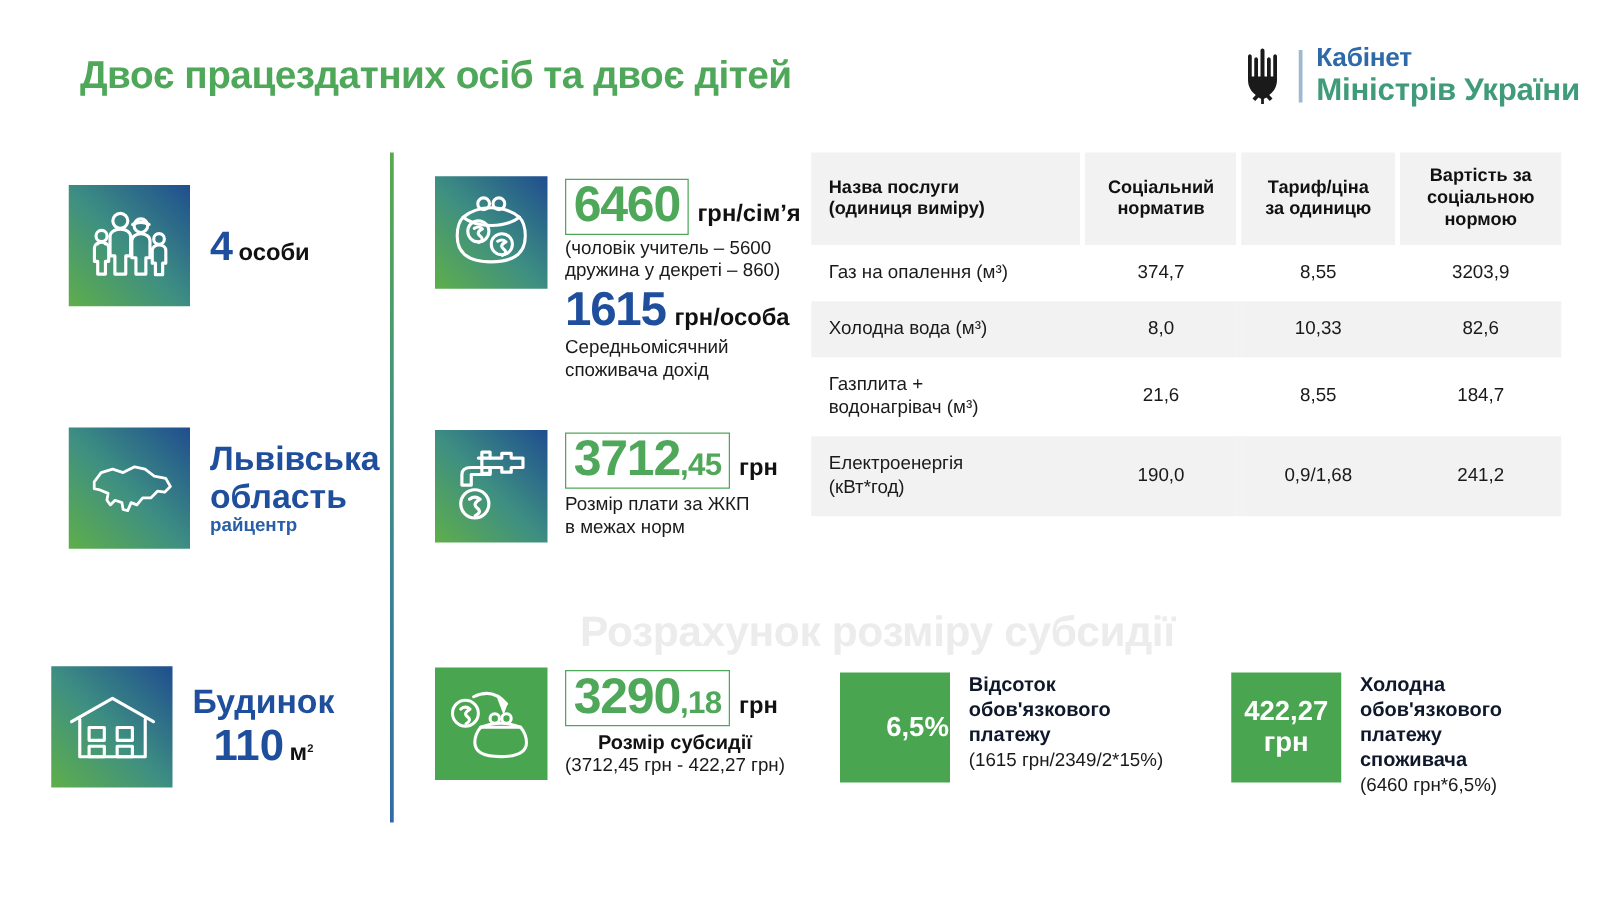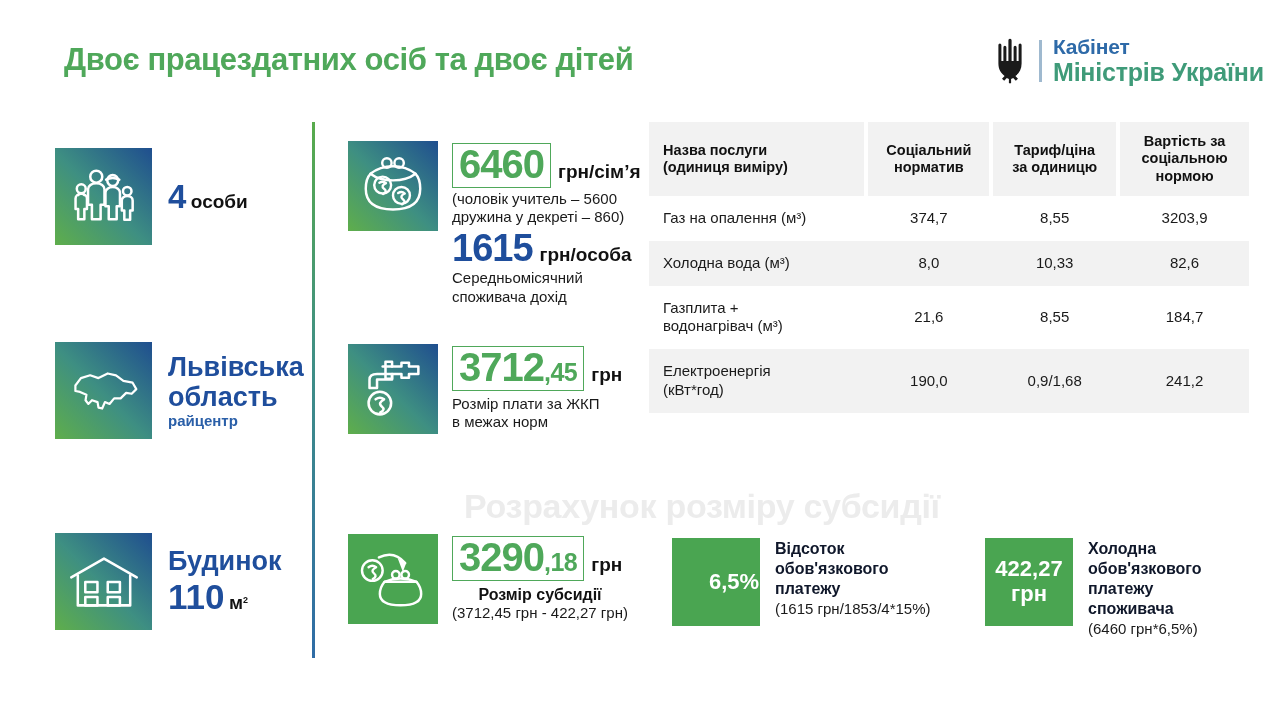--- a/index.html
+++ b/index.html
@@ -155,21 +155,21 @@
         <path d="M8 24 l6 -8 l10 -3 l9 3 l10 -5 l9 2 l8 6 l10 2 l4 7 l-5 5 l-6 -1 l-6 6 l-7 0 l-5 6 l-5 -2 l-3 7 l-4 -1 l-1 -6 l-6 -2 l-4 4 l-3 -4 l1 -6 l-7 -3 l-5 -1 z" fill="none" stroke="#ffffff" stroke-width="2.4" stroke-linejoin="round"></path>
       </svg>
     </span>
     <span class="ltext">
       <div class="l-big">Львівська</div>
       <div class="l-big">область</div>
       <div class="l-sub">райцентр</div>
     </span>
   </div>
 
-  <div class="lblock" style="left:38px; top:533px;">
+  <div class="lblock" style="left:24px; top:533px;text-align:center;">
     <span class="tile grad" style="width:97px;height:97px;">
       <svg viewBox="0 0 76 62" width="72" height="58">
         <g fill="none" stroke="#ffffff" stroke-width="2.7" stroke-linejoin="round" stroke-linecap="round">
           <path d="M3 26 L38 6 L73 26"></path>
           <path d="M10 24 l0 32 l56 0 l0 -32"></path>
           <rect x="18" y="31" width="13" height="11"></rect>
           <rect x="42" y="31" width="13" height="11"></rect>
           <rect x="18" y="47" width="13" height="9"></rect>
           <rect x="42" y="47" width="13" height="9"></rect>
         </g>
@@ -271,21 +271,21 @@
   </div>
 
   <div class="badge" style="left:655px; top:538px;">
     <span class="chip" style="width:88px;height:88px;padding-left:36px;">
       <span class="c1">6,5%</span>
     </span>
     <span class="btext">
       <div class="btitle">Відсоток</div>
       <div class="btitle">обов'язкового</div>
       <div class="btitle">платежу</div>
-      <div class="bform">(1615 грн/1853/4*15%)</div>
+      <div class="bform">(1615 грн/2349/2*15%)</div>
     </span>
   </div>
 
   <div class="badge" style="left:968px; top:538px;">
     <span class="chip" style="width:88px;height:88px;">
       <span class="c1">422,27</span>
       <span class="c2">грн</span>
     </span>
     <span class="btext">
       <div class="btitle">Холодна</div>

